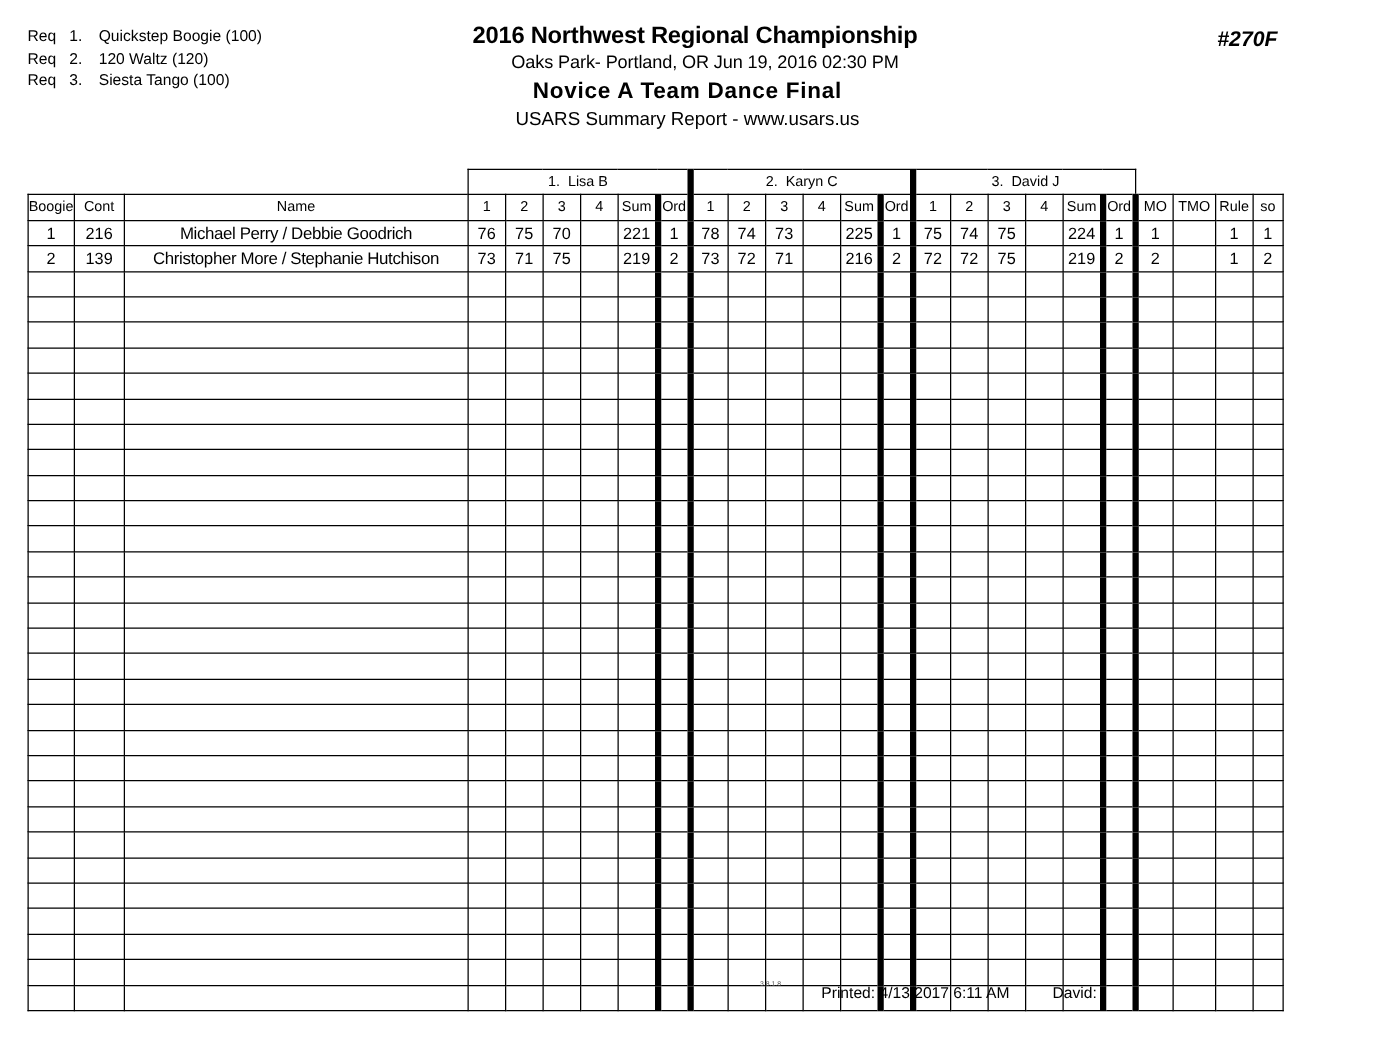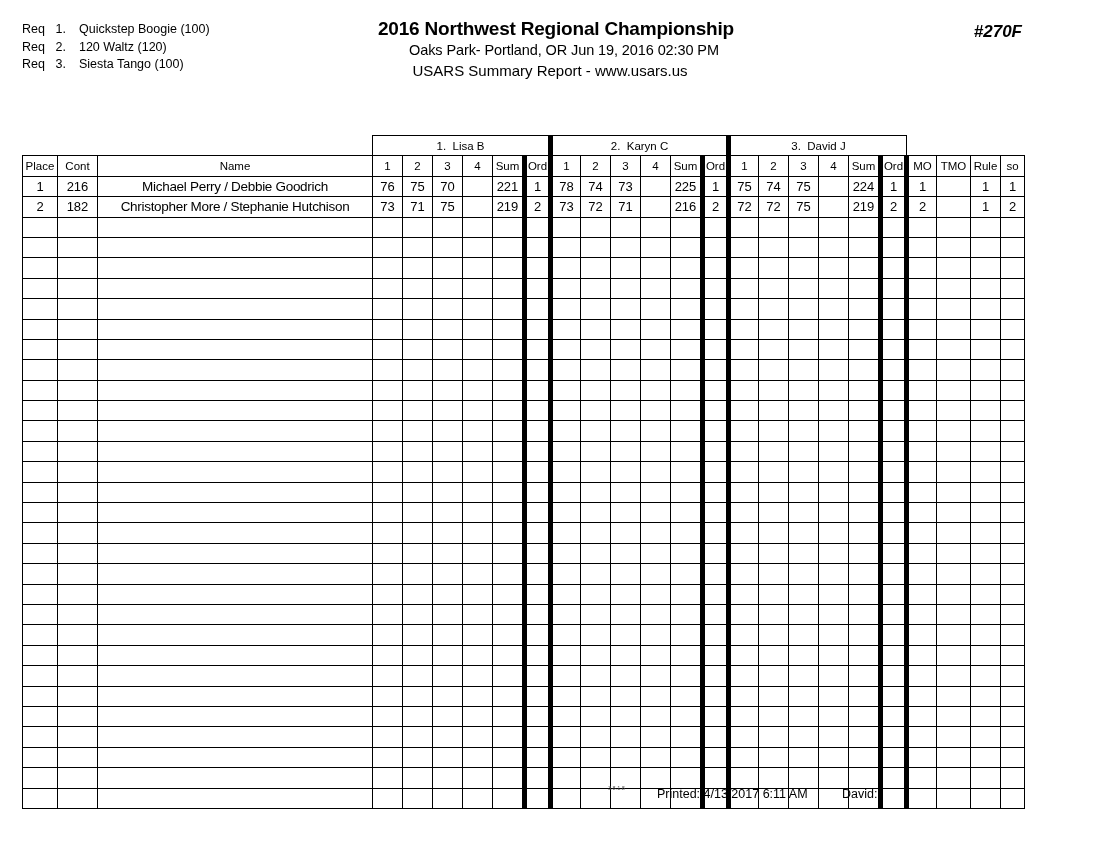--- a/index.html
+++ b/index.html
@@ -177,20 +177,21 @@
   <span class="req-line">
     <span class="req-lbl">Req</span>
     <span class="req-num">3.</span>
     <span class="req-name">Siesta Tango (100)</span>
   </span>
 </div>
 
 <div id="titleblock">
   <div id="event-title">2016 Northwest Regional Championship</div>
   <div id="event-venue">Oaks Park- Portland, OR  Jun 19, 2016  02:30 PM</div>
+  <div id="event-round">Novice A Team Dance Final</div>
   <div id="event-report">USARS Summary Report - www.usars.us</div>
 </div>
 
 <div id="heat-number">#270F</div>
 
 <table id="score-table">
   <colgroup>
     <col style="width:35px">
       <col style="width:40px">
       <col style="width:275px">
@@ -221,21 +222,21 @@
 
     <tr>
       <td class="void" colspan="3"></td>
       <td class="judge-title sepR" colspan="6"><span>1.</span>&nbsp; <span>Lisa B</span></td>
       <td class="judge-title sepR" colspan="6"><span>2.</span>&nbsp; <span>Karyn C</span></td>
       <td class="judge-title" colspan="6"><span>3.</span>&nbsp; <span>David J</span></td>
       <td class="void" colspan="4"></td>
     </tr>
 
     <tr class="colhead">
-      <td>Place</td>
+      <td>Boogie</td>
       <td>Cont</td>
       <td class="lbl-left">Name</td>
 
       <td>1</td>
       <td>2</td>
       <td>3</td>
       <td>4</td>
       <td class="sepR">Sum</td>
       <td class="sepR">Ord</td>
 
@@ -281,21 +282,21 @@
         <td class="score"></td>
         <td class="sum sepR">224</td>
         <td class="sepR">1</td>
         <td class="tail">1</td>
         <td class="tail"></td>
         <td class="tail">1</td>
         <td class="tail">1</td>
       </tr>
       <tr class="data">
         <td>2</td>
-        <td>182</td>
+        <td>139</td>
         <td class="name">Christopher More / Stephanie Hutchison</td>
         <td class="score">73</td>
         <td class="score">71</td>
         <td class="score">75</td>
         <td class="score"></td>
         <td class="sum sepR">219</td>
         <td class="sepR">2</td>
         <td class="score">73</td>
         <td class="score">72</td>
         <td class="score">71</td>

